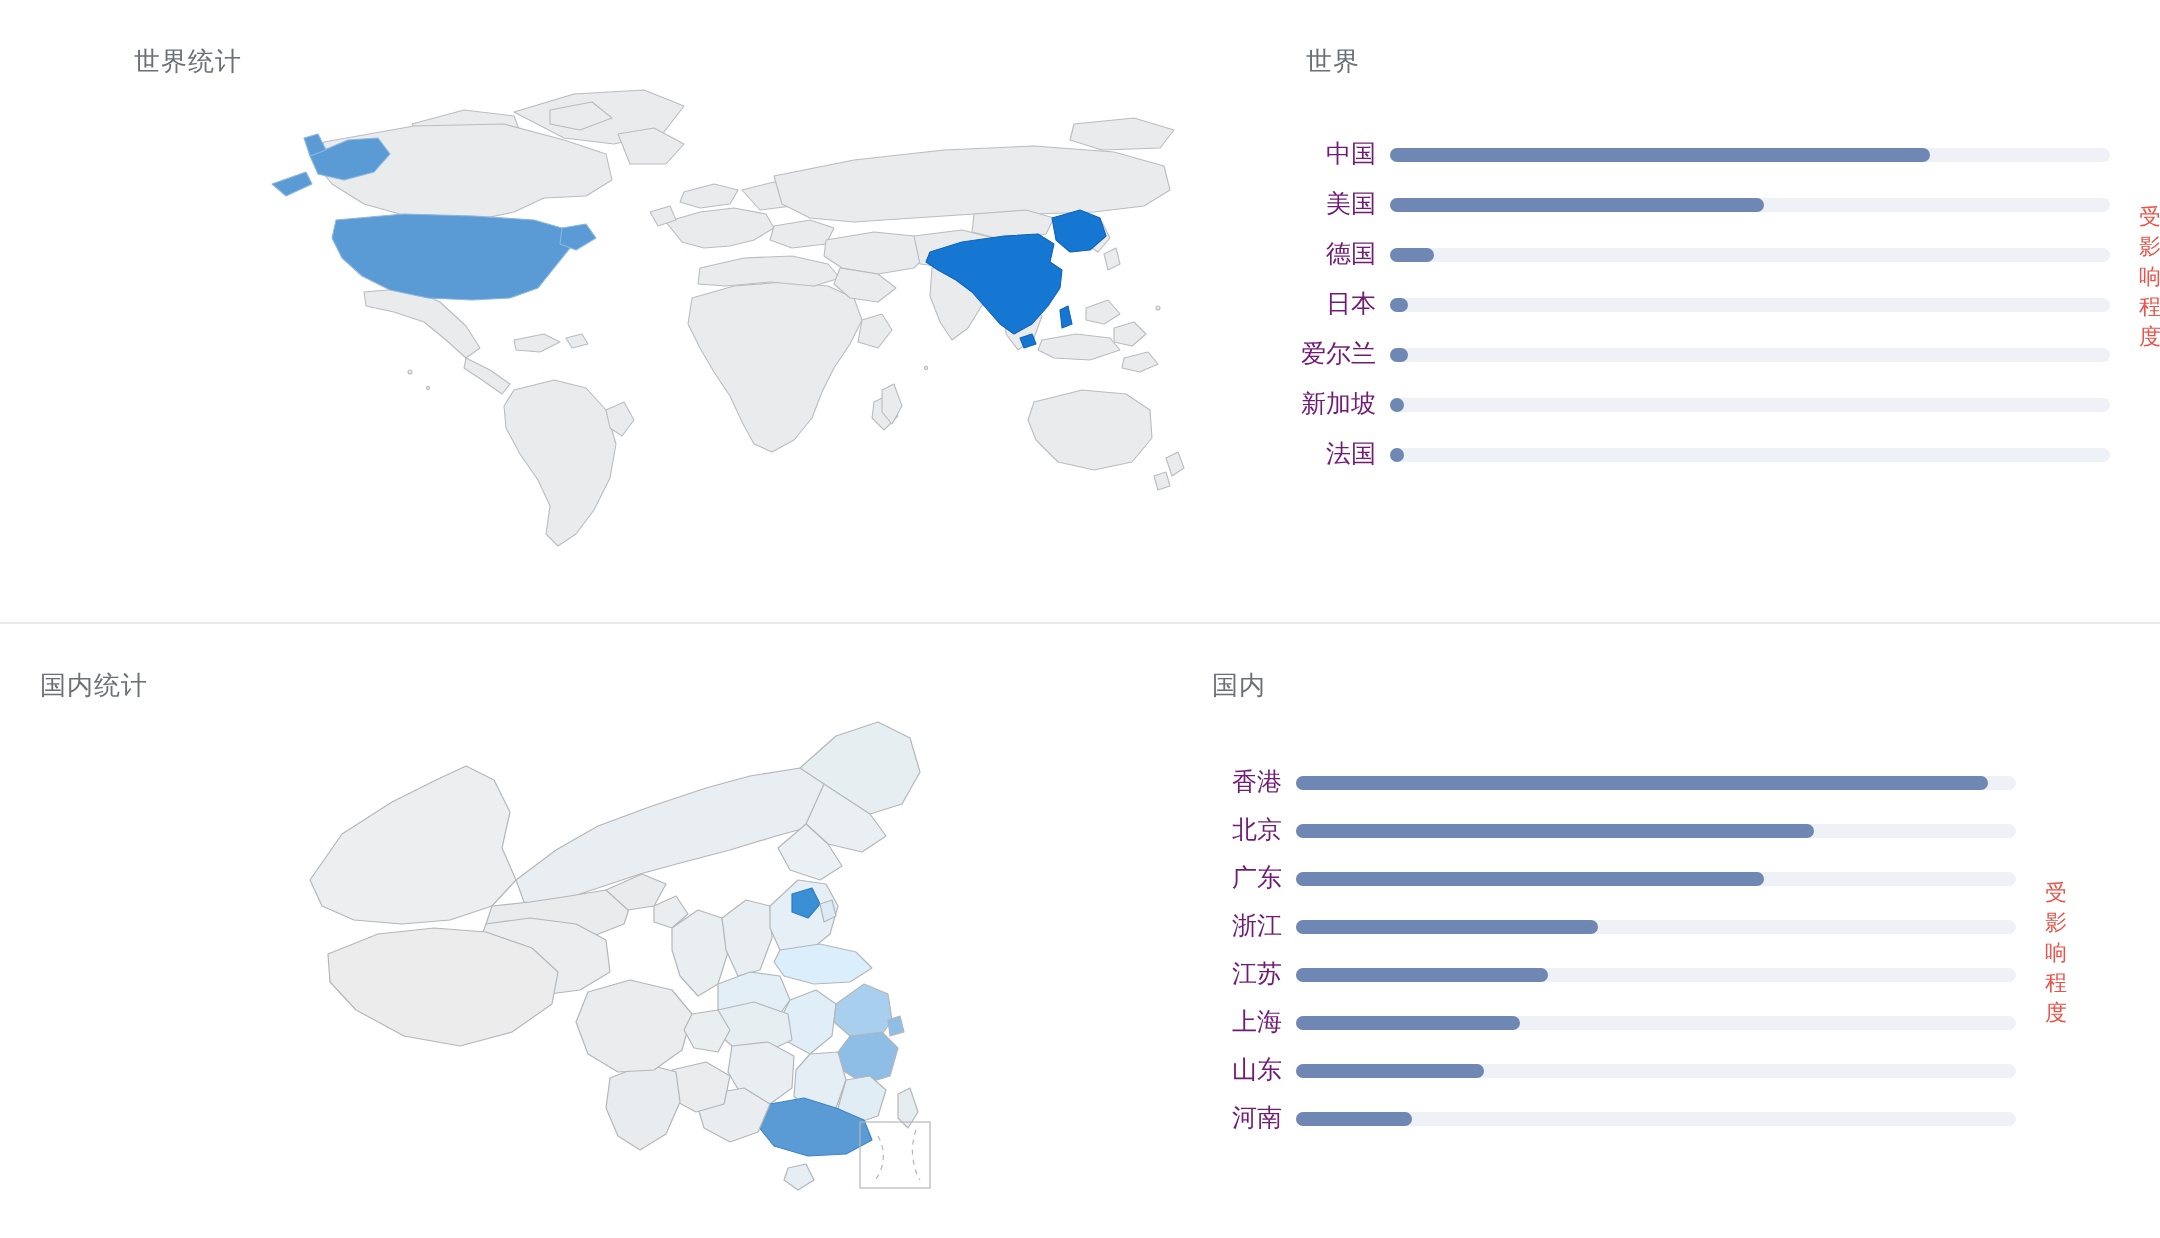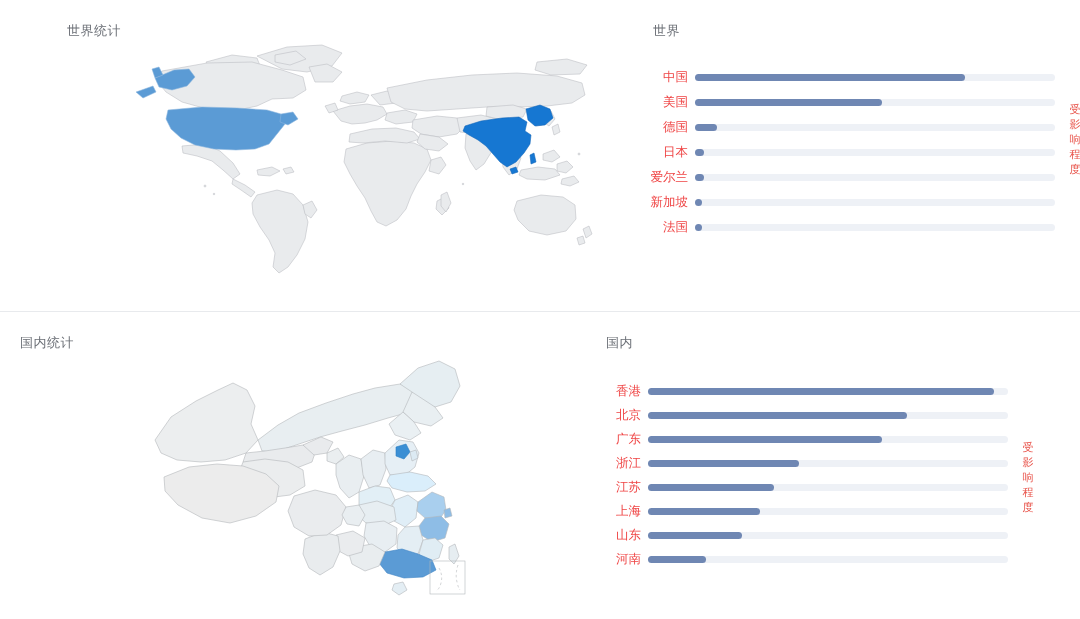--- a/index.html
+++ b/index.html
@@ -61,21 +61,21 @@
   .legend-zero { left: 40px; top: 86px; font-size: 12px; color: #5a5f66; }
 
   
   .bars { position: absolute; left: 0; top: 0; width: 510px; height: 100%; }
   .bar-row {
     position: absolute; left: 0; height: 22px; width: 470px;
     display: flex; align-items: center;
   }
   .bar-label {
     width: 78px; text-align: right; padding-right: 7px;
-    font-size: 12.5px; color: #ef4444; white-space: nowrap;
+    font-size: 12.5px; color: #701a75; white-space: nowrap;
     box-sizing: border-box;
   }
   .bar-track {
     position: relative; flex: 0 0 360px; height: 7px;
     background: #eef1f6; border-radius: 4px;
   }
   .bar-fill {
     position: absolute; left: 0; top: 0; height: 7px;
     background: #6f87b3; border-radius: 4px;
   }

